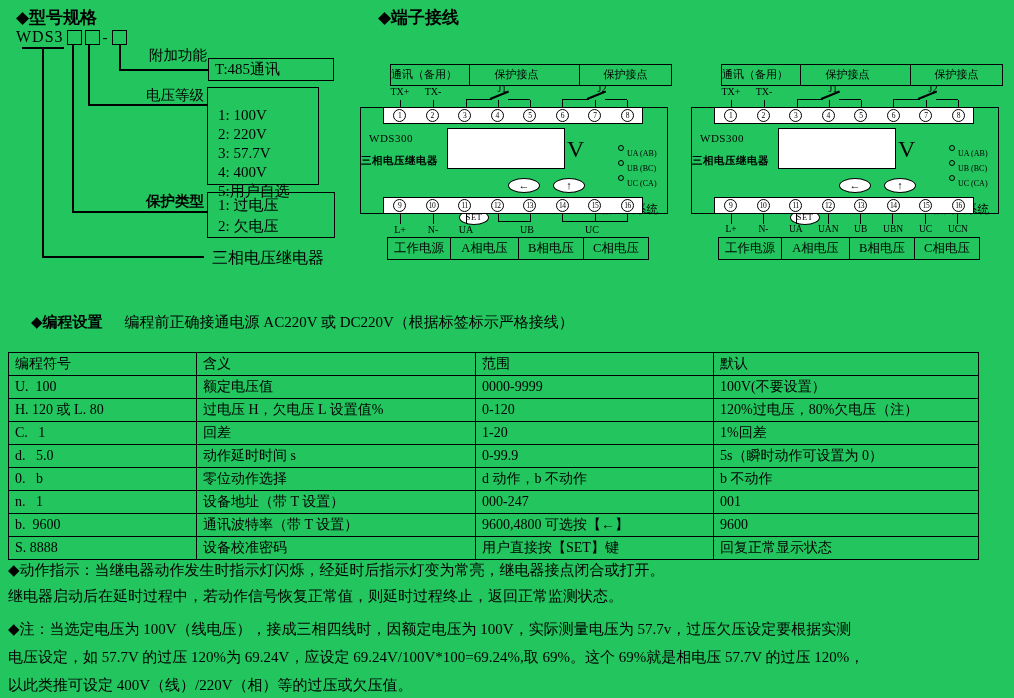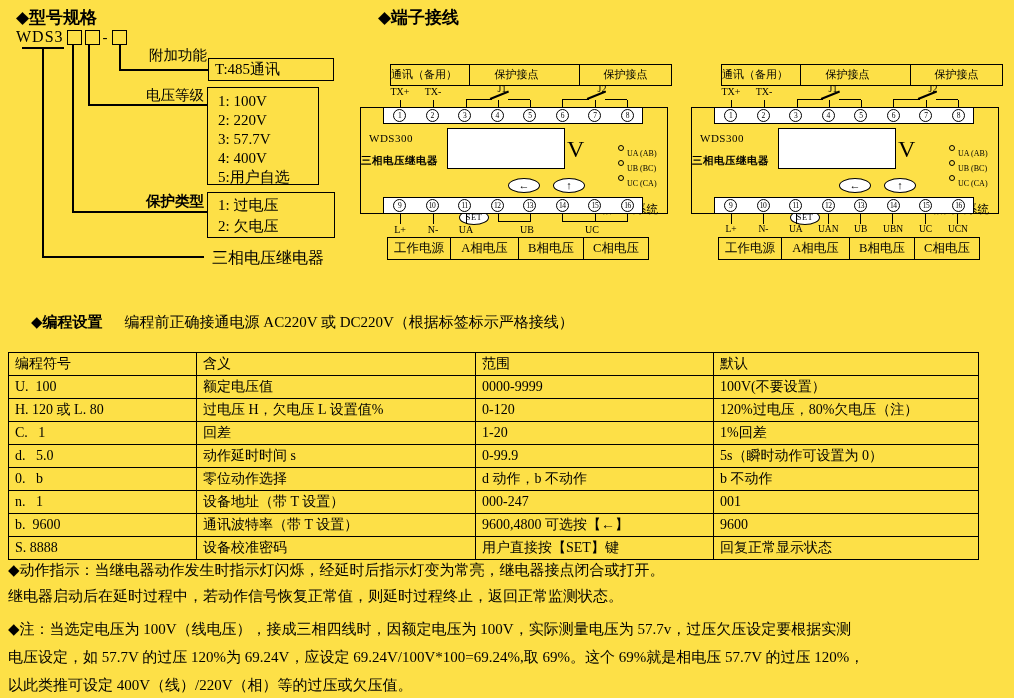--- a/index.html
+++ b/index.html
@@ -1,17 +1,17 @@
 <!DOCTYPE html>
 <html><head>
 <meta charset="utf-8">
 <style>
   html,body{margin:0;padding:0;background:#fff;}
   body{font-family:"Liberation Serif","DejaVu Serif",serif;color:#000;}
-  #page{position:relative;width:1014px;height:698px;background:#fde047;overflow:hidden;}
+  #page{position:relative;width:1014px;height:698px;background:#22c55e;overflow:hidden;}
   .abs{position:absolute;}
   
   .hl{position:absolute;background:#000;height:2px;}
   .vl{position:absolute;background:#000;width:2px;}
   .wh{position:absolute;background:#000;height:1px;}
   .wv{position:absolute;background:#000;width:1px;}
   .blade{position:absolute;background:#000;height:1.5px;width:20px;transform:rotate(-22deg);transform-origin:left center;}
   
   .sec-title{position:absolute;font-size:17px;font-weight:bold;white-space:pre;}
   
@@ -91,21 +91,21 @@
     <div class="hl" style="left:88px;top:104px;width:120px;"></div>
     <div class="vl" style="left:119px;top:44px;height:27px;"></div>
     <div class="hl" style="left:119px;top:69px;width:89px;"></div>
 
     <div class="t-label" style="left:131px;top:46px;">附加功能</div>
     <div class="t-label" style="left:128px;top:86px;">电压等级</div>
     <div class="t-label" style="left:128px;top:192px;font-weight:bold;">保护类型</div>
     <div class="prod-label" style="left:212px;top:248px;">三相电压继电器</div>
 
     <div class="t-box" style="left:208px;top:58px;width:126px;height:23px;line-height:20px;padding-left:6px;">T:485通讯</div>
-    <div class="t-box" style="left:207px;top:87px;width:112px;height:98px;padding-top:4px;line-height:19px;">
+    <div class="t-box" style="left:207px;top:87px;width:112px;height:98px;padding-top:18px;line-height:19px;">
 
     <div class="opt">1: 100V</div>
         <div class="opt">2: 220V</div>
         <div class="opt">3: 57.7V</div>
         <div class="opt">4: 400V</div>
         <div class="opt">5:用户自选</div>
       </div>
     <div class="t-box" style="left:207px;top:192px;width:128px;height:46px;padding-top:2px;line-height:21px;">
 
     <div class="opt">1: 过电压</div>

